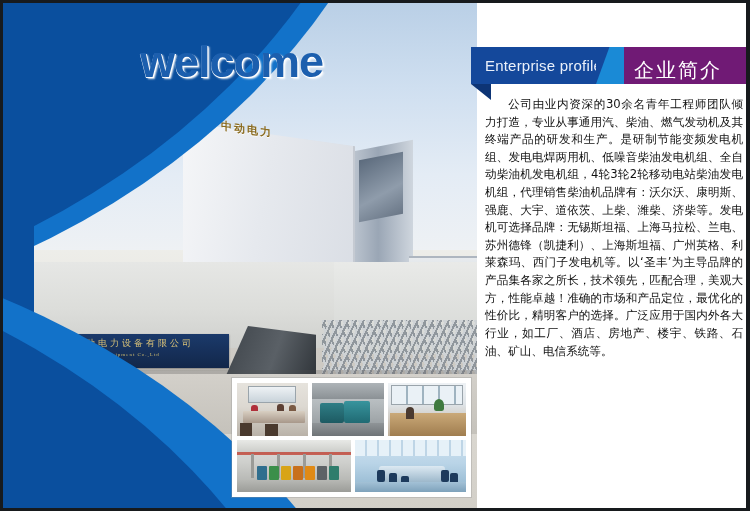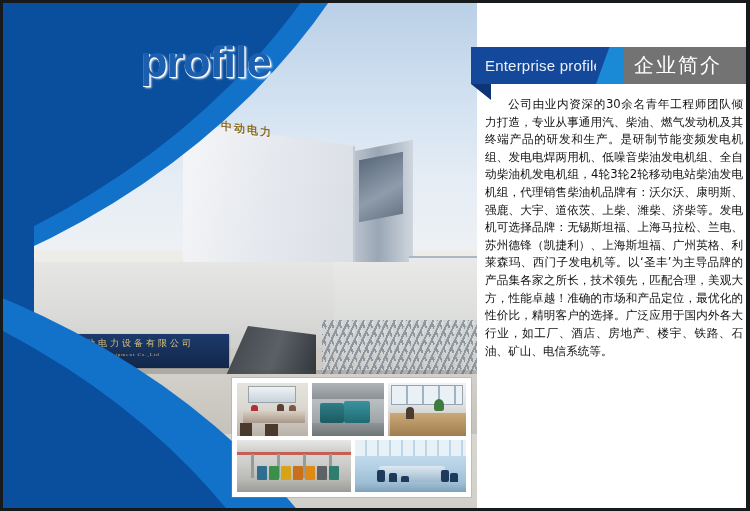--- a/index.html
+++ b/index.html
@@ -210,21 +210,21 @@
   .ribbon-wedge{
     width:28px;background:linear-gradient(100deg,#14489b 0 48%,#1a8ad6 52% 100%);
     clip-path:polygon(0 0,100% 0,100% 100%,0 100%);
     position:relative;
   }
   .ribbon-wedge::after{
     content:"";position:absolute;inset:0;
     background:#1a8ad6;clip-path:polygon(48% 0,100% 0,100% 100%,0 100%);
   }
   .ribbon-right{
-    flex:1;background:#737373;display:flex;align-items:center;padding-left:10px;
+    flex:1;background:#701a75;display:flex;align-items:flex-end;padding-left:10px;
     box-sizing:border-box;
   }
   .ribbon-right .lbl{
     color:#ffffff;font-size:20px;letter-spacing:2px;white-space:nowrap;
     font-family:"DejaVu Sans",sans-serif;
   }
   .ribbon-tail{
     position:absolute;left:471px;top:84px;width:20px;height:16px;
     background:#0d3475;clip-path:polygon(0 0,100% 0,100% 100%);
   }
@@ -274,21 +274,21 @@
       <div class="shadow"></div>
       <div class="ground"></div>
     </div>
 
     <div class="swoosh-mid"></div>
     <div class="swoosh-cover"></div>
     <div class="left-band"></div>
     <div class="bswoosh-light"></div>
     <div class="bswoosh-dark"></div>
 
-    <div class="welcome">profile</div>
+    <div class="welcome">welcome</div>
 
     <div class="collage">
       <div class="row top">
         <div class="ph ph1">
           <span class="p1a"></span>
             <span class="p1b"></span>
             <span class="p1c"></span>
           <span class="p1d"></span>
             <span class="p1e"></span>
         </div>

